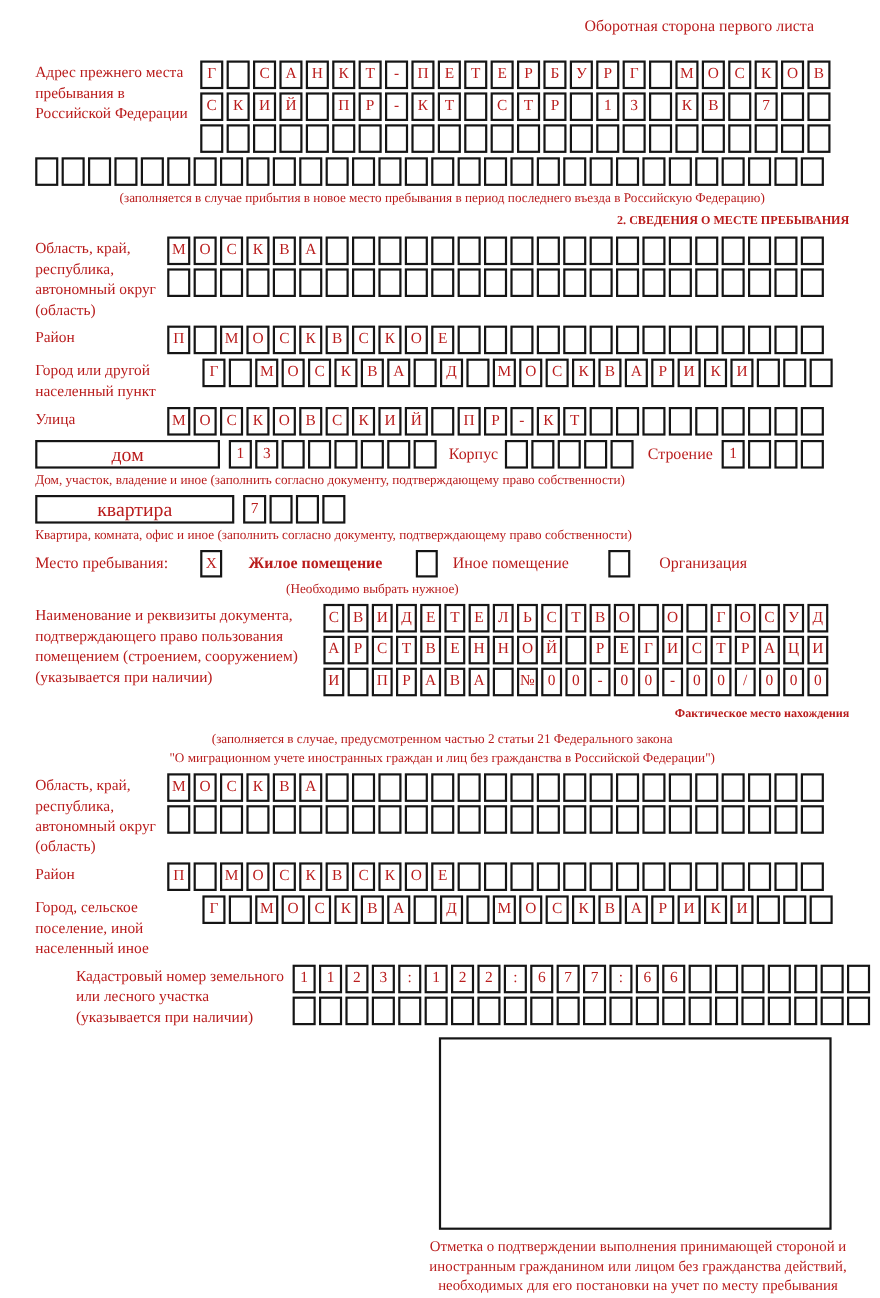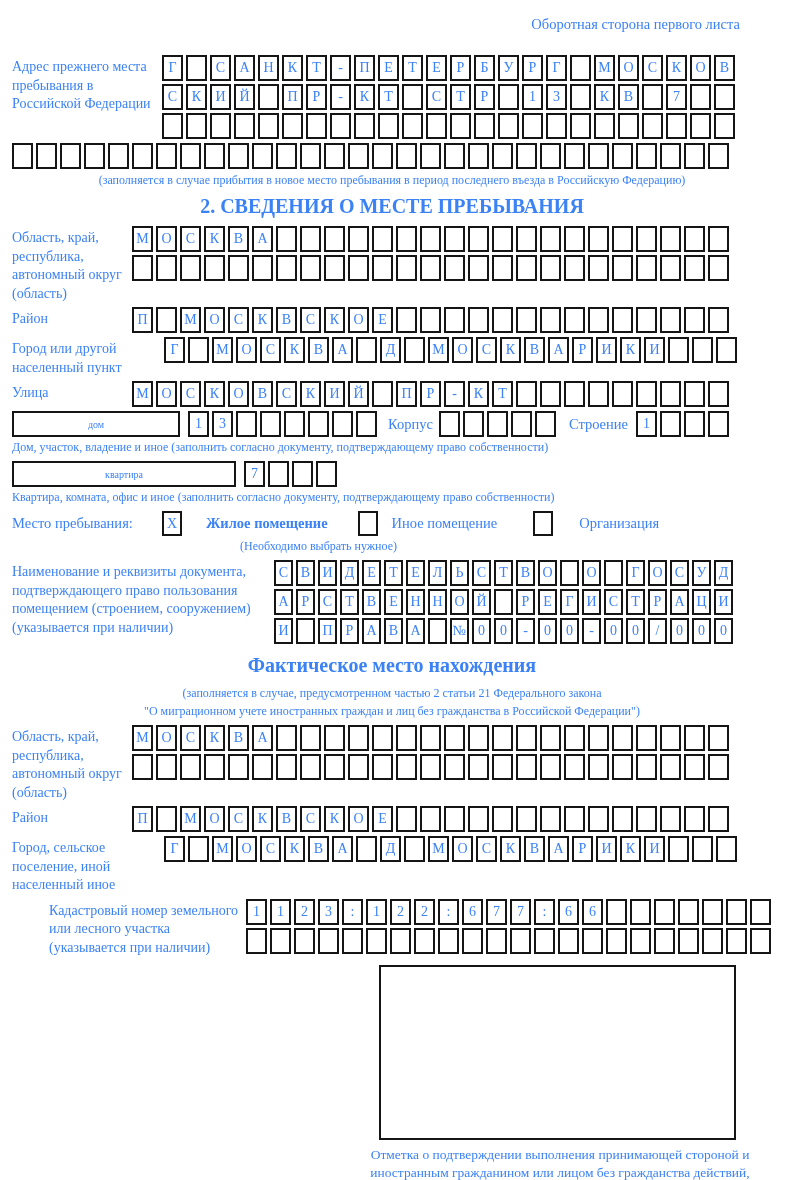--- a/index.html
+++ b/index.html
@@ -1,39 +1,39 @@
 <!DOCTYPE html>
 <html><head>
 <meta charset="utf-8">
 <style>
   html,body{margin:0;padding:0;background:#fff;}
   .page{
     width:800px;height:1180px;box-sizing:border-box;
-    padding:16px 28px 0 12px;
+    padding:16px 28px 0 32px;
     font-family:"Liberation Serif","DejaVu Serif",serif;
-    color:#3b82f6;background:#fff;overflow:hidden;position:relative;
+    color:#b91c1c;background:#fff;overflow:hidden;position:relative;
   }
   .header-note{text-align:right;font-size:14.5px;padding-right:32px;margin-bottom:22px;}
   .field{display:flex;align-items:flex-start;margin-bottom:4px;}
   .field-label{font-size:14px;line-height:18.5px;padding-top:3px;flex:none;}
   .w150{width:150px;} .w120{width:120px;} .w152{width:152px;} .w197{width:197px;margin-left:37px;} .w262{width:262px;}
   .cellcol{display:flex;flex-direction:column;}
   .cellrow{display:flex;margin-bottom:3px;}
   .cell{
     box-sizing:border-box;flex:none;width:21px;height:26px;margin-right:3px;
     border:2px solid #151515;display:inline-flex;align-items:center;justify-content:center;
     font-size:14px;line-height:1;background:#fff;
   }
   .cells-sm .cell{width:19px;}
   .caption{font-size:12px;line-height:17px;margin:1px 0 5px 0;}
   .caption.center{text-align:center;}
-  .sect-title{text-align:center;font-weight:bold;font-size:20px;margin:6px 0 8px 0;}
+  .sect-title{text-align:right;font-weight:bold;font-size:11px;margin:6px 0 8px 0;}
   .widebox{
     box-sizing:border-box;border:2px solid #151515;height:26px;flex:none;
-    display:flex;align-items:center;justify-content:center;font-size:10px;background:#fff;
+    display:flex;align-items:center;justify-content:center;font-size:18px;background:#fff;
   }
   .inline-row{display:flex;align-items:center;margin-bottom:2px;}
   .checkbox{
     box-sizing:border-box;flex:none;width:20px;height:25px;border:2px solid #151515;
     display:inline-flex;align-items:center;justify-content:center;font-size:14px;background:#fff;
   }
   .stay-label{font-size:14.5px;}
   .stamp-box{box-sizing:border-box;margin:8px 0 6px 367px;width:357px;height:175px;border:2px solid #151515;background:#fff;}
   .stamp-caption{margin-left:352px;width:392px;text-align:center;font-size:13.5px;line-height:18px;}
   .mb0{margin-bottom:0;}
@@ -340,21 +340,21 @@
     <div class="cellrow mb0">
         <span class="cell">1</span>
         <span class="cell"></span>
         <span class="cell"></span>
         <span class="cell"></span>
       </div>
   </div>
   <div class="caption">Дом, участок, владение и иное (заполнить согласно документу, подтверждающему право собственности)</div>
 
   <div class="inline-row">
-    <div class="widebox" style="width:224px;margin-right:8px;font-family:Liberation Serif, serif;">квартира</div>
+    <div class="widebox" style="width:181px;margin-right:8px;font-family:Liberation Serif, serif;">квартира</div>
     <div class="cellrow mb0">
         <span class="cell">7</span>
         <span class="cell"></span>
         <span class="cell"></span>
         <span class="cell"></span>
       </div>
   </div>
   <div class="caption">Квартира, комната, офис и иное (заполнить согласно документу, подтверждающему право собственности)</div>
 
   <div class="inline-row">

